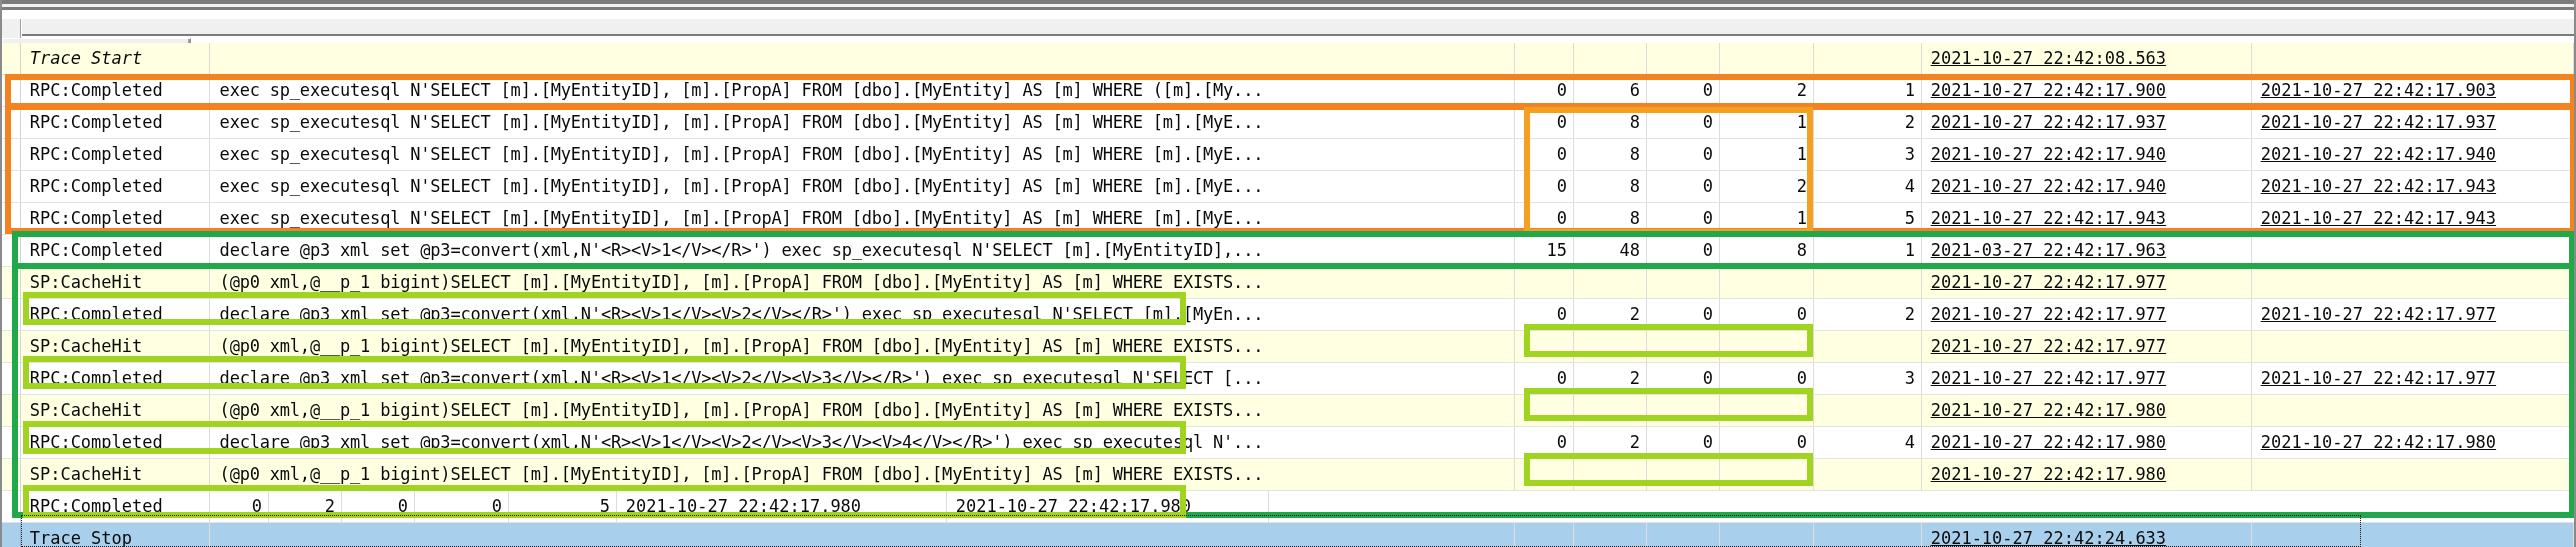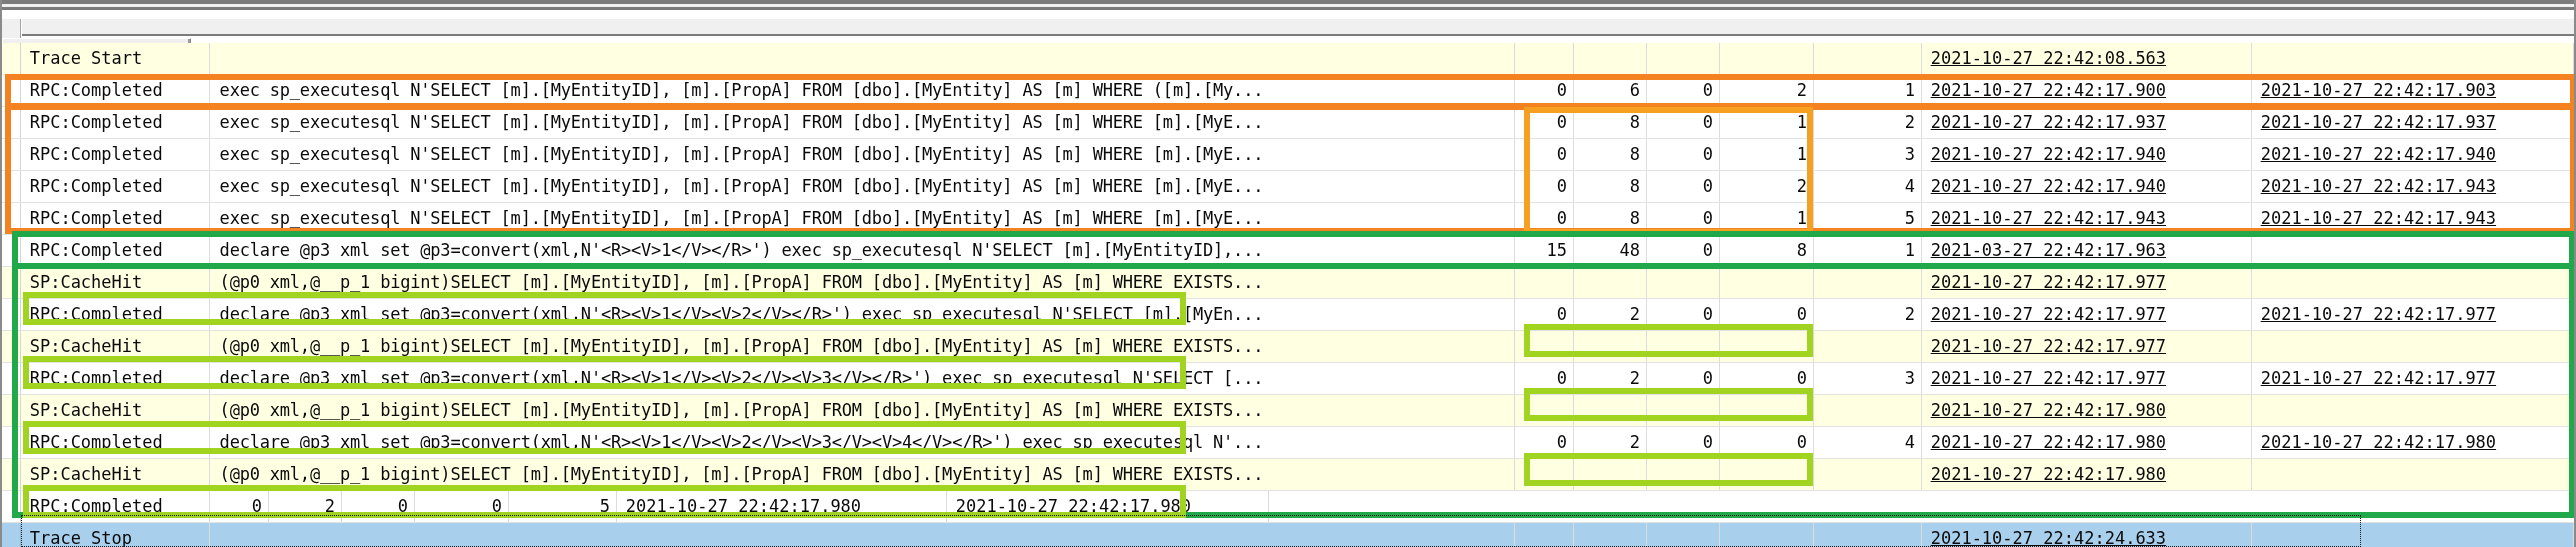--- a/index.html
+++ b/index.html
@@ -127,21 +127,21 @@
       <div class="hdr-cell" style="width: 73px; flex: 0 0 73px;">Writes</div>
       <div class="hdr-cell" style="width: 94px; flex: 0 0 94px;">CacheHit</div>
       <div class="hdr-cell" style="width: 108px; flex: 0 0 108px;">RowCounts</div>
       <div class="hdr-cell" style="width: 322px; flex: 0 0 322px;">EndTime</div>
       <div class="hdr-cell" style="width: 330px; flex: 0 0 330px;">StartTime</div>
     </div>
 
   <div class="grid" id="grid-body">
       <div class="row alt">
         <div class="gutter"></div>
-        <div class="cell c-event" style="width: 189px; flex: 0 0 189px;">Trace Start</div>
+        <div class="cell c-event" style="width: 189px; flex: 0 0 189px; font-style: italic;">Trace Start</div>
         <div class="cell c-text" style="width: 1305px; flex: 0 0 1305px;"></div>
         <div class="cell c-other num" style="width: 59px; flex: 0 0 59px;"></div>
         <div class="cell c-other num" style="width: 73px; flex: 0 0 73px;"></div>
         <div class="cell c-other num" style="width: 73px; flex: 0 0 73px;"></div>
         <div class="cell c-other num" style="width: 94px; flex: 0 0 94px;"></div>
         <div class="cell c-other num" style="width: 108px; flex: 0 0 108px;"></div>
         <div class="cell c-time" style="width: 330px; flex: 0 0 330px;">2021-10-27 22:42:08.563</div>
         <div class="cell c-time" style="width: 322px; flex: 0 0 322px;"></div>
       </div>
       <div class="row">

